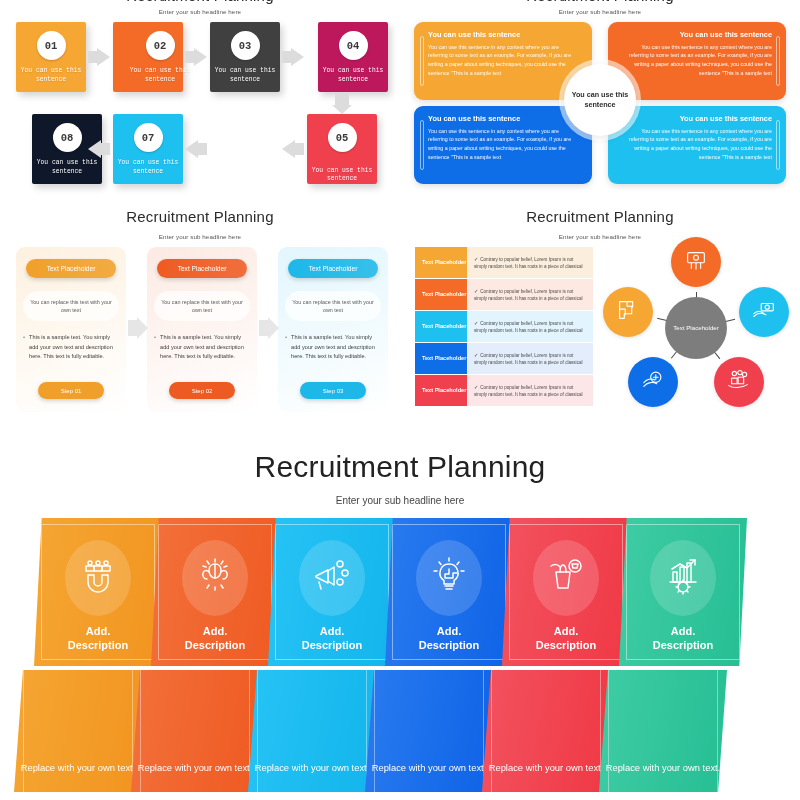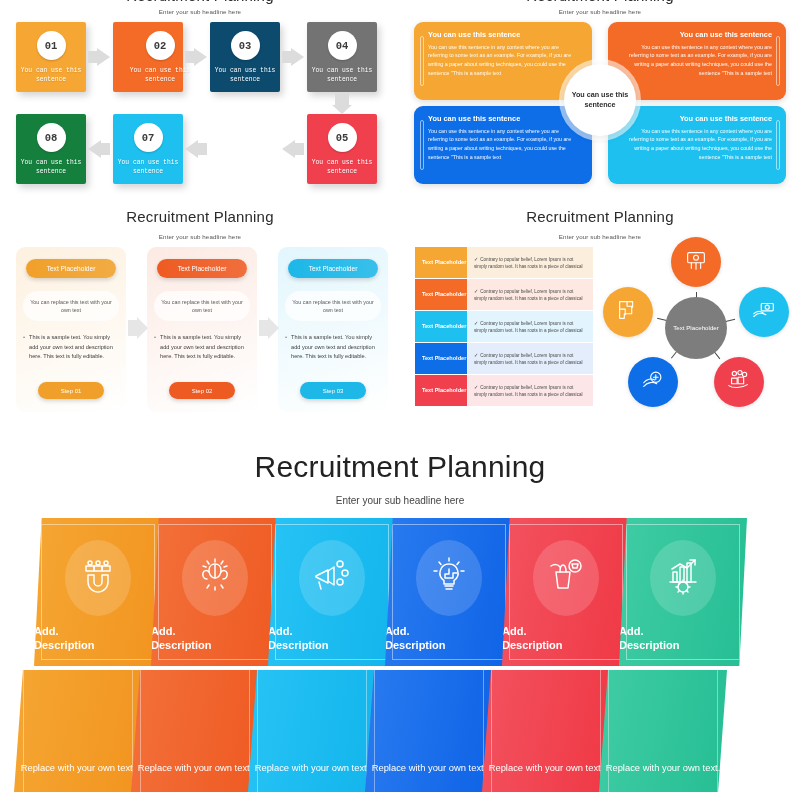--- a/index.html
+++ b/index.html
@@ -184,21 +184,21 @@
   }
   .fanTop .iconball {
     position:absolute; left:50%; top:22px; transform:translateX(-50%);
     width:66px; height:76px; border-radius:50%;
     background:rgba(255,255,255,.16);
     display:flex; align-items:center; justify-content:center;
   }
   .fanTop .iconball svg { width:40px; height:40px; }
   .fanTop .cap {
     position:absolute; left:0; right:0; bottom:14px;
-    color:#fff; font-weight:bold;
+    text-align:center; color:#fff; font-weight:bold;
     font-size:11px; line-height:1.28;
   }
   .fanBot {
     width:128px; height:122px; top:152px;
     box-shadow: 2px 2px 7px rgba(0,0,0,.18);
   }
   .fanBot .inner2 {
     position:absolute; left:9px; right:9px; top:0; bottom:0;
     border-left:1px solid rgba(255,255,255,.4);
     border-right:1px solid rgba(255,255,255,.4);
@@ -219,54 +219,54 @@
     <div class="numgrid">
       <div class="numrow" id="nrow1">
           <div class="numbox" style="left: 0px; background: rgb(245, 166, 51);">
             <div class="circ">01</div>
             <div class="nlabel">You can use this sentence</div>
           </div>
           <div class="numbox" style="left: 97px; background: rgb(243, 107, 39); padding-left: 24px;">
             <div class="circ">02</div>
             <div class="nlabel">You can use this sentence</div>
           </div>
-          <div class="numbox" style="left: 194px; background: #0c4a6e; align-items: center;">
+          <div class="numbox" style="left: 194px; background: #404040; align-items: center;">
             <div class="circ">03</div>
             <div class="nlabel">You can use this sentence</div>
           </div>
-          <div class="numbox" style="left: 291px; background: #737373;">
+          <div class="numbox" style="left: 302px; background: #be185d;">
             <div class="circ">04</div>
             <div class="nlabel">You can use this sentence</div>
           </div>
           <div class="chev" style="left: 72px;">
             <svg width="22" height="18" viewBox="0 0 22 18">
               <polygon points="0,3 9,3 9,0 22,9 9,18 9,15 0,15" fill="#dcdcdc"></polygon>
             </svg>
           </div>
           <div class="chev" style="left: 169px;">
             <svg width="22" height="18" viewBox="0 0 22 18">
               <polygon points="0,3 9,3 9,0 22,9 9,18 9,15 0,15" fill="#dcdcdc"></polygon>
             </svg>
           </div>
           <div class="chev" style="left: 266px;">
             <svg width="22" height="18" viewBox="0 0 22 18">
               <polygon points="0,3 9,3 9,0 22,9 9,18 9,15 0,15" fill="#dcdcdc"></polygon>
             </svg>
           </div>
         </div>
       <div class="numrow" id="nrow2">
-          <div class="numbox" style="left: 0px; background: #15803d;">
+          <div class="numbox" style="left: 16px; background: #0f172a;">
             <div class="circ">08</div>
             <div class="nlabel">You can use this sentence</div>
           </div>
           <div class="numbox" style="left: 97px; background: rgb(30, 192, 240);">
             <div class="circ">07</div>
             <div class="nlabel">You can use this sentence</div>
           </div>
-          <div class="numbox" style="left: 291px; background: rgb(240, 64, 78);">
+          <div class="numbox" style="left: 291px; background: rgb(240, 64, 78); justify-content: space-between;">
             <div class="circ">05</div>
             <div class="nlabel">You can use this sentence</div>
           </div>
           <div class="chev" style="left: 72px;">
             <svg width="22" height="18" viewBox="0 0 22 18">
               <polygon points="22,3 13,3 13,0 0,9 13,18 13,15 22,15" fill="#dcdcdc"></polygon>
             </svg>
           </div>
           <div class="chev" style="left: 169px;">
             <svg width="22" height="18" viewBox="0 0 22 18">

